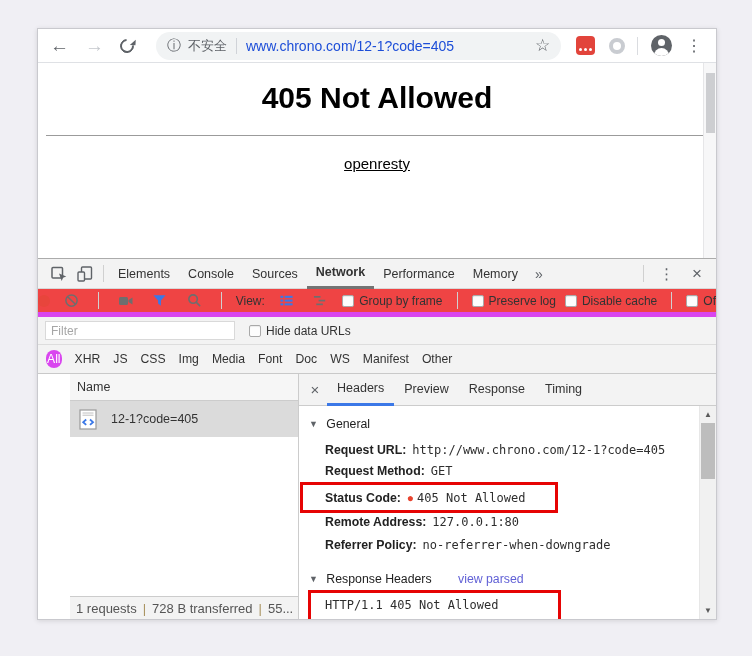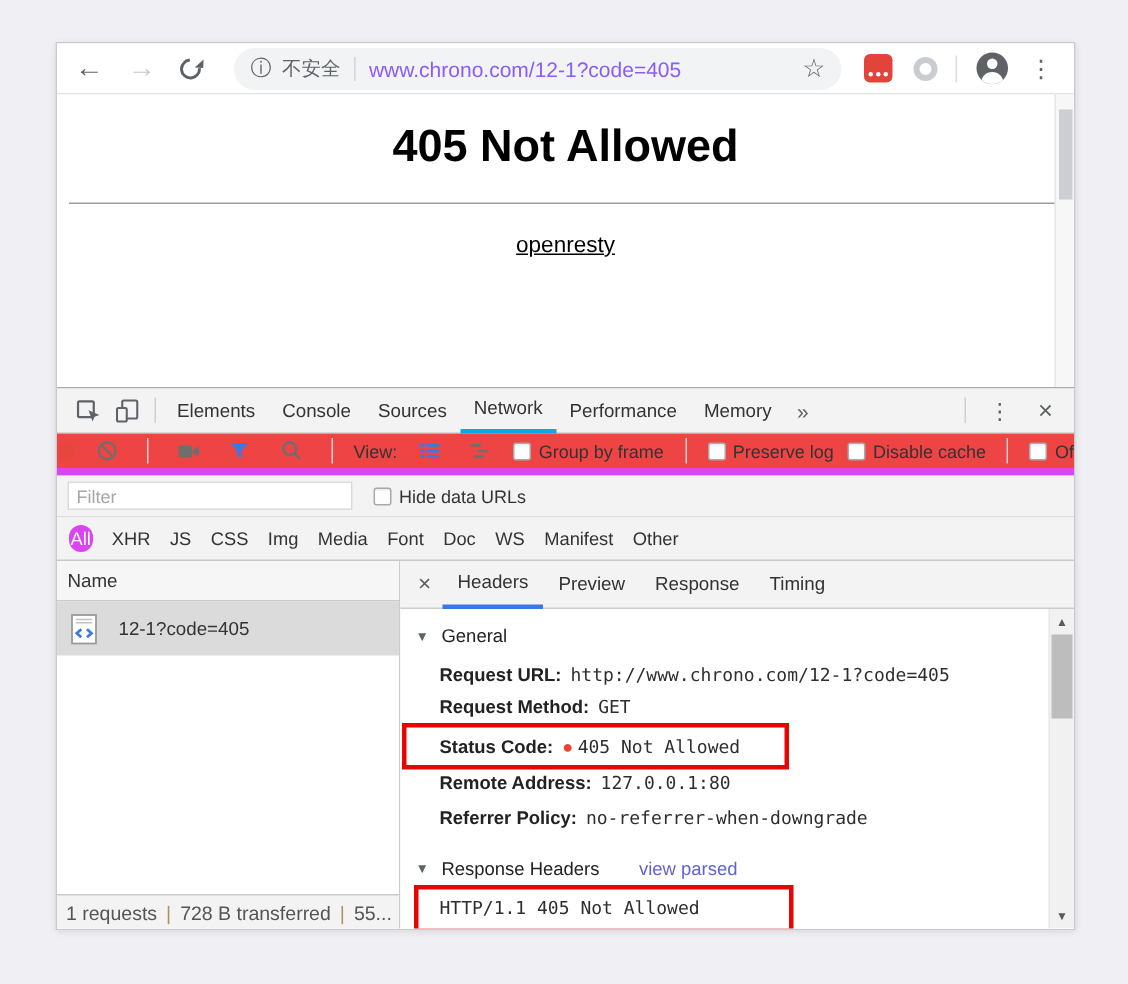--- a/index.html
+++ b/index.html
@@ -15,21 +15,21 @@
   .nav-glyph.disabled { color:#c4c7cc; }
   .reload-icon { width:14px; height:14px; border:2px solid #5f6368; border-radius:50%;
                  border-top-color:transparent; transform:rotate(40deg); position:relative; margin-right:14px; }
   .reload-icon::after { content:""; position:absolute; left:7px; top:-5px; border:4px solid transparent;
                  border-left-color:#5f6368; transform:rotate(8deg); }
   .omnibox { width:407px; height:28px; background:#f1f3f4; border-radius:14px; display:flex;
              align-items:center; padding:0 11px; margin-left:8px; }
   .omni-info { font-size:14px; color:#5f6368; margin-right:7px; }
   .omni-sec { font-size:13px; color:#5f6368; }
   .omni-sep { width:1px; height:16px; background:#d0d3d8; margin:0 9px; }
-  .omni-url { font-size:14px; color:#8b5cf6; flex:1; white-space:nowrap; overflow:hidden; }
+  .omni-url { font-size:14px; color:#1d4ed8; flex:1; white-space:nowrap; overflow:hidden; }
   .omni-star { font-size:17px; color:#5f6368; }
   .ext-red { width:19px; height:19px; border-radius:4px; background:#e2443b; margin-left:15px;
              display:flex; align-items:flex-end; justify-content:center; padding-bottom:4px; gap:2px; }
   .ext-red i { width:3px; height:3px; border-radius:50%; background:#fff; }
   .ext-ring { width:16px; height:16px; border-radius:50%; border:4px solid #c9ccd1; margin-left:14px; }
   .tb-sep { width:1px; height:18px; background:#dadce0; margin-left:12px; }
   .avatar { width:21px; height:21px; border-radius:50%; background:#5f6368; position:relative;
             overflow:hidden; margin-left:13px; }
   .avatar::before { content:""; position:absolute; top:4px; left:7px; width:7px; height:7px;
             border-radius:50%; background:#fff; }
@@ -48,21 +48,21 @@
   .page-scroll .thumb { position:absolute; top:10px; left:2px; width:9px; height:60px; background:#cdced1; }
 
   
   .devtools { position:absolute; top:229px; left:0; right:0; bottom:0; border-top:1px solid #ababab;
               display:flex; flex-direction:column; font-size:12px; color:#333; background:#fff; }
   .dt-tabbar { height:30px; background:#f3f3f3; border-bottom:1px solid #d8d8d8; display:flex;
                align-items:center; padding:0 6px 0 8px; flex:none; }
   .icon-btn { width:26px; height:26px; display:flex; align-items:center; justify-content:center; }
   .v-sep { width:1px; height:17px; background:#d0d0d0; margin:0 5px; flex:none; }
   .dt-tab { height:30px; line-height:30px; padding:0 9px; font-size:12.5px; color:#333; white-space:nowrap; }
-  .dt-tab.active { line-height:27px; border-bottom:3px solid #0ea5e9; }
+  .dt-tab.active { line-height:27px; border-bottom:3px solid #737373;font-weight:bold; }
   .more-tabs { font-size:14px; color:#5f6368; padding:0 8px; }
   .dt-right { margin-left:auto; display:flex; align-items:center; }
   .dt-kebab { font-size:15px; color:#5f6368; padding:0 10px; }
   .dt-close { font-size:17px; color:#5f6368; padding:0 8px; }
 
   .net-toolbar { height:28px; background:#ef4444; border-bottom:5px solid #d946ef; display:flex;
                  align-items:center; padding-left:0; gap:9px; flex:none; white-space:nowrap; overflow:hidden; }
   .rec-dot { width:12px; height:12px; border-radius:50%; background:#e8453c; flex:none; }
   .cb { width:12px; height:12px; border:1px solid #a9a9a9; border-radius:2px; background:#fdfdfd;
         box-shadow:inset 0 1px 1px rgba(0,0,0,.07); flex:none; }
@@ -72,21 +72,21 @@
   .filter-row { height:28px; background:#f3f3f3; border-bottom:1px solid #dddddd; display:flex;
                 align-items:center; padding-left:7px; gap:14px; flex:none; }
   .filter-input { width:190px; height:19px; border:1px solid #d9d9d9; background:#fff; font-size:12px;
                 padding:0 5px; font-family:"Liberation Sans", sans-serif; color:#333; }
   .filter-input::placeholder { color:#a6a6a6; }
 
   .type-row { height:29px; background:#f3f3f3; border-bottom:1px solid #c9c9c9; display:flex;
               align-items:center; padding-left:8px; gap:13px; flex:none; font-size:12.2px; }
   .type-pill { background:#d946ef; color:#fff; padding:2px 1px; border-radius:10px; }
 
-  .table-area { flex:1; display:flex; min-height:0; }
+  .table-area { flex:1; display:flex; min-height:0;padding-left:32px; }
   .left-panel { width:229px; flex:none; border-right:1px solid #ccc; display:flex; flex-direction:column;
                 background:#fff; }
   .name-header { height:27px; line-height:26px; background:#f6f6f6; border-bottom:1px solid #ccc;
                 padding-left:7px; font-size:12.5px; color:#333; flex:none; }
   .req-row { height:36px; background:#dbdbdb; display:flex; align-items:center; padding-left:9px;
              gap:13px; font-size:12.5px; color:#333; flex:none; }
   .lp-fill { flex:1; }
   .summary { height:23px; background:#f3f3f3; border-top:1px solid #ccc; display:flex; align-items:center;
              padding:0 6px; gap:6px; font-size:13px; color:#555; flex:none; white-space:nowrap; overflow:hidden;text-align:center; }
   .summary .pipe { color:#a9935f; }

